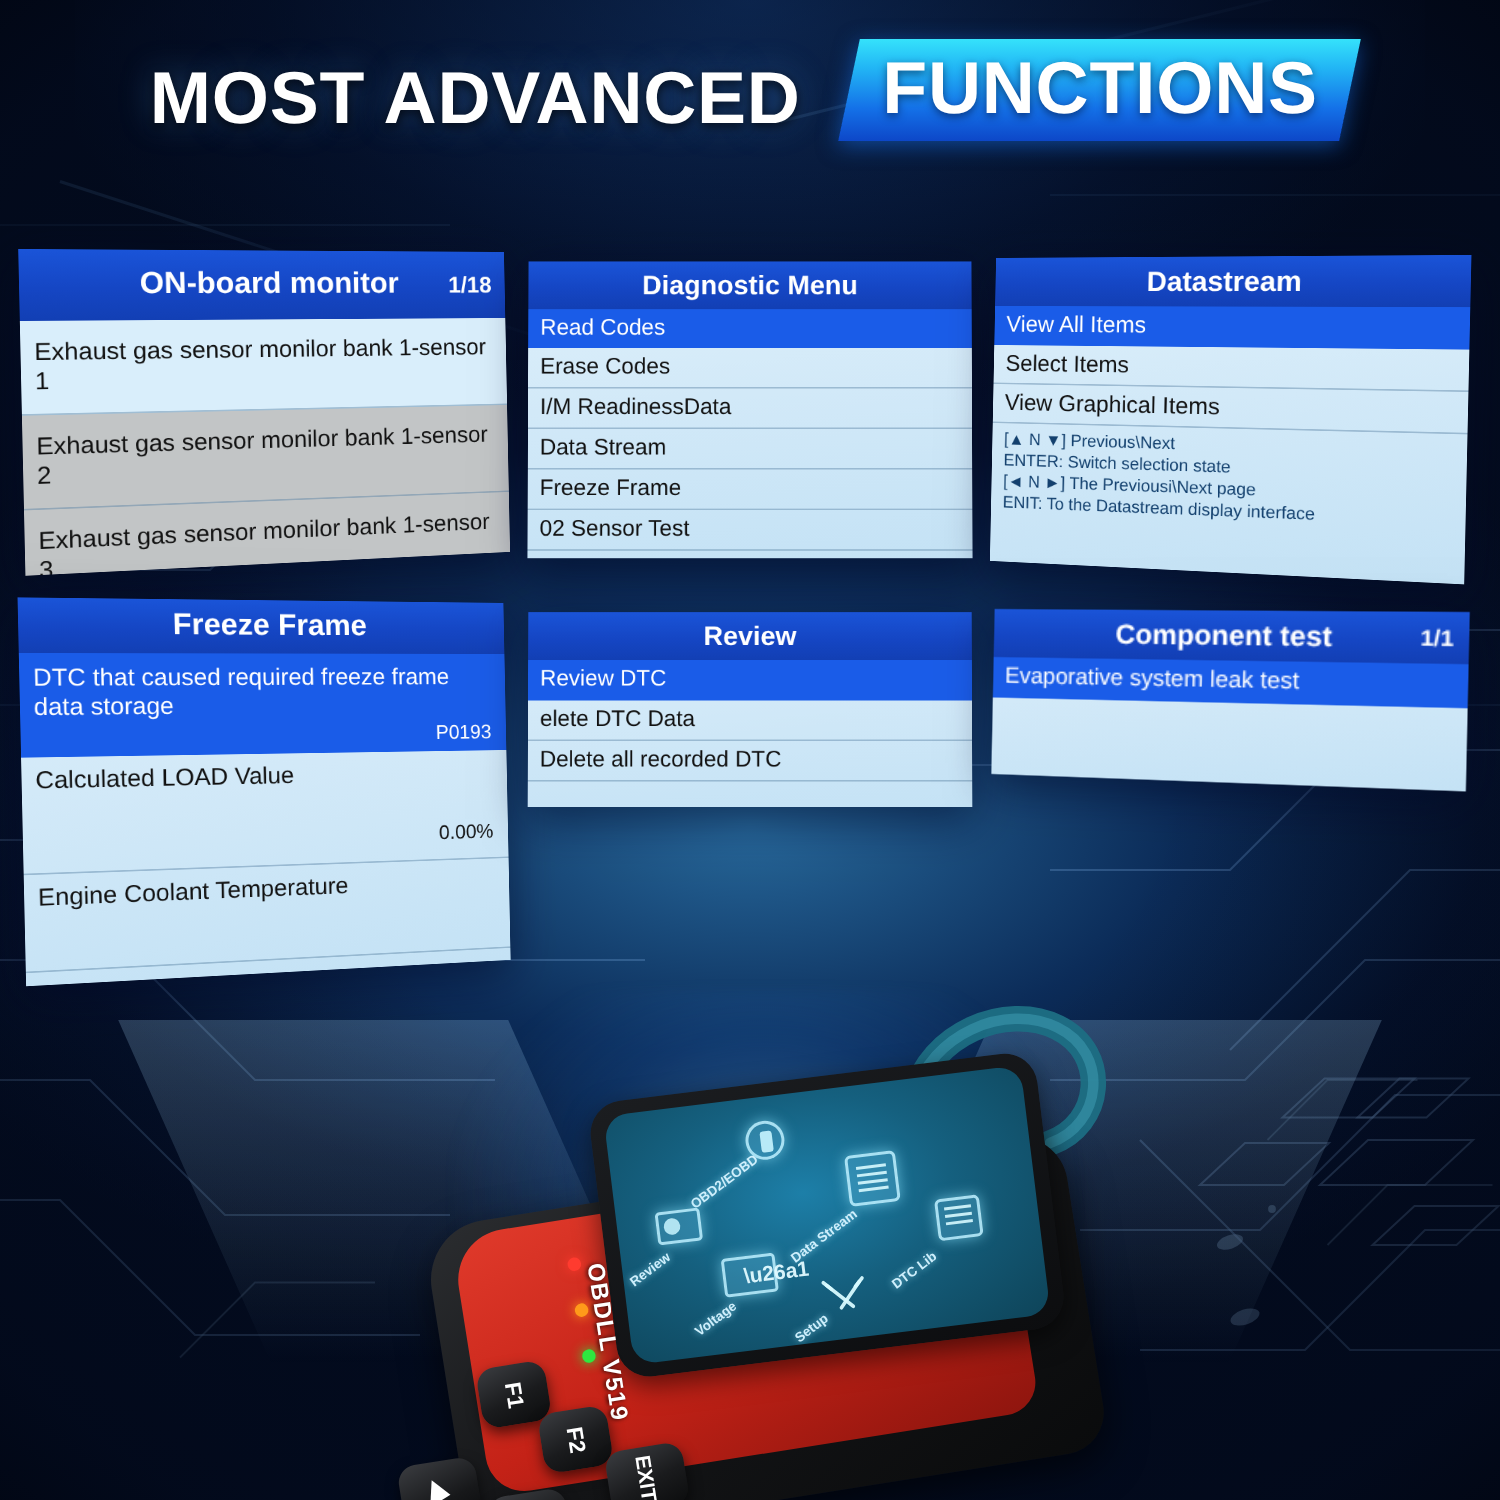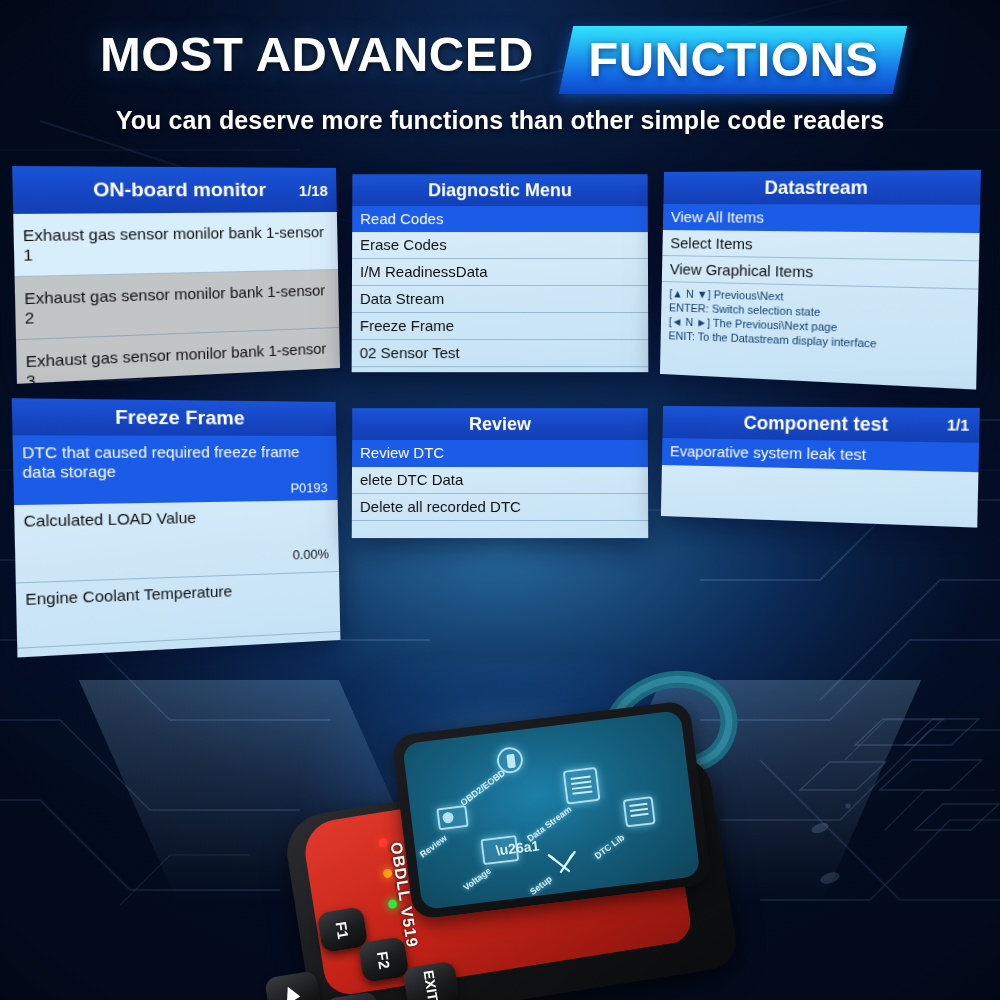--- a/index.html
+++ b/index.html
@@ -37,21 +37,21 @@
     position:absolute; background:linear-gradient(90deg, rgba(120,190,255,.18), rgba(120,190,255,0));
     height:2px; transform-origin:left center;
   }
   
   .circ { position:absolute; inset:0; opacity:.55; }
   .circ svg { width:100%; height:100%; display:block; }
 
   
   #header { position:absolute; left:0; top:0; width:1000px; z-index:5; }
   .title-row {
-    display:flex; align-items:flex-start; justify-content:center; gap:16px;
+    display:flex; align-items:flex-end; justify-content:center; gap:16px;
     padding-top:26px;
   }
   .t-main {
     font-size:49px; font-weight:bold; color:#ffffff; letter-spacing:.5px;
     text-shadow:0 2px 7px rgba(0,0,0,.75), 0 0 22px rgba(90,170,255,.35);
     font-family:"Liberation Sans", sans-serif;
     padding-right:16px;
   }
   .t-hl-wrap {
     position:relative; display:inline-block;
@@ -237,21 +237,20 @@
   <div class="bg-vig"></div>
 </div>
 
 <div id="header">
   <div class="title-row">
     <div class="t-main">MOST ADVANCED</div>
     <div class="t-hl-wrap">
       <span class="t-hl">FUNCTIONS</span>
     </div>
   </div>
-  <div class="subtitle">You can deserve more functions than other simple code readers</div>
 </div>
 
 <div id="panels">
 
   <div class="panel tilt-left" id="pan0" style="left:32px; top:18px; width:306px; height:200px;">
     <div class="p-head" style="height:44px; font-size:19px;">
       <span>ON-board monitor</span>
       <span class="pg" style="font-size:15px;">1/18</span>
     </div>
     <div class="p-body">

